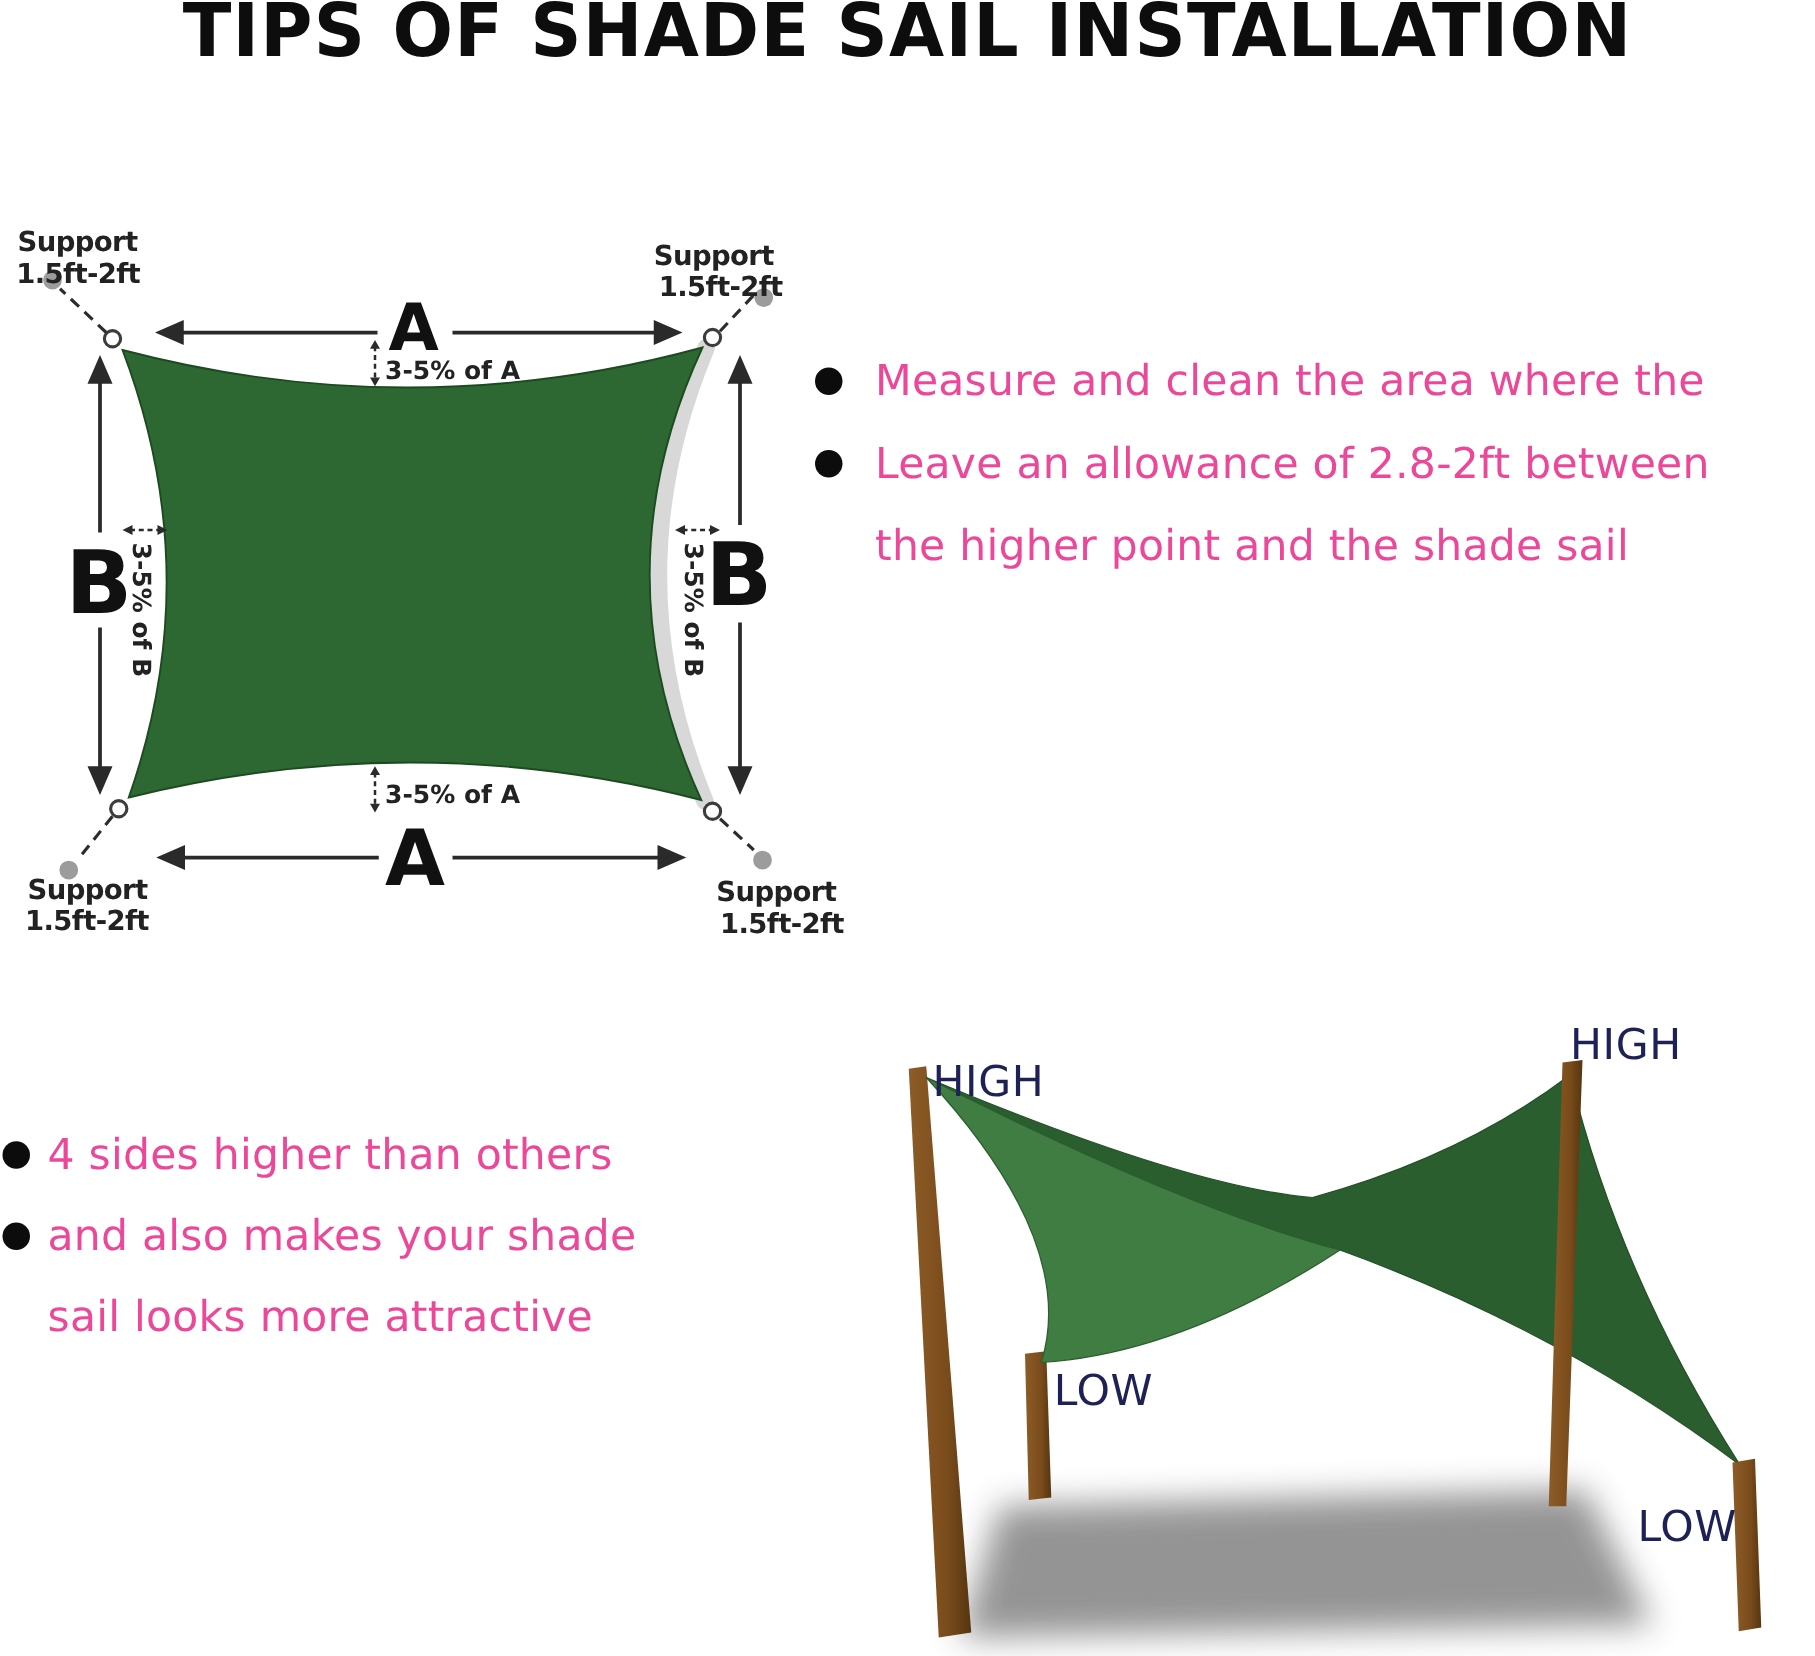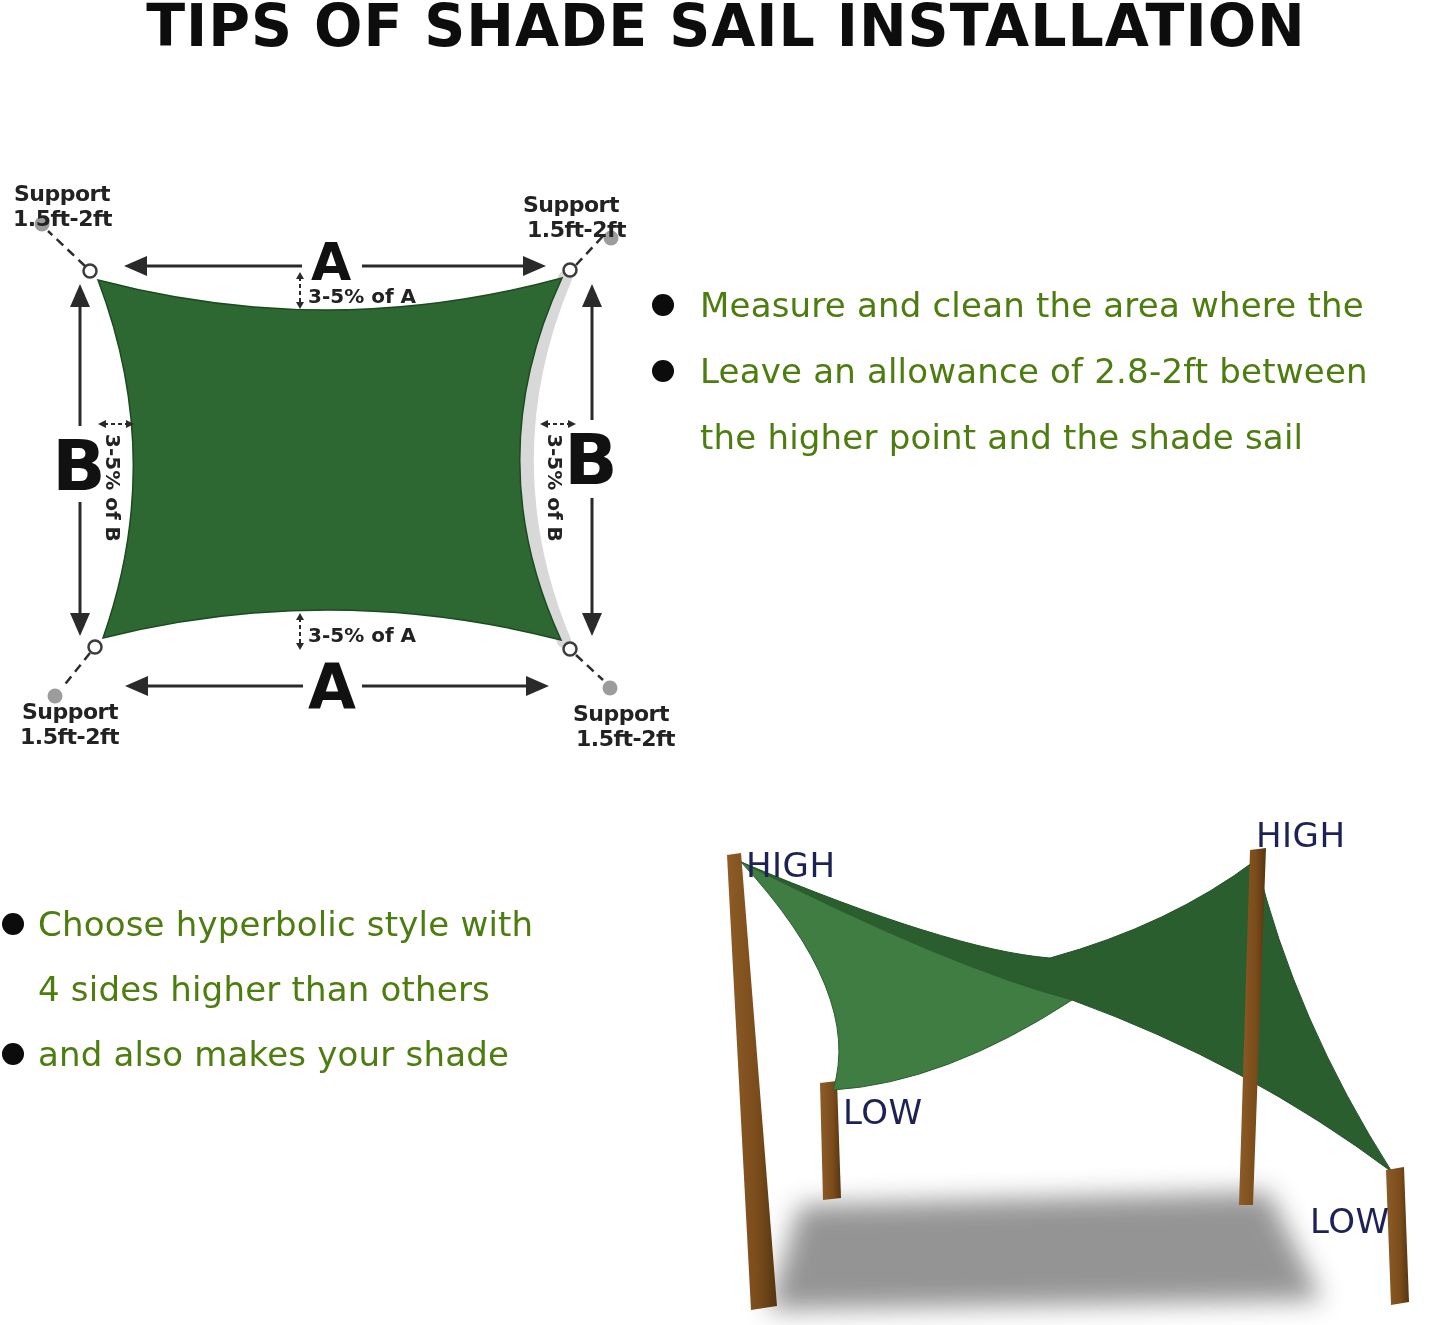--- a/index.html
+++ b/index.html
@@ -4,21 +4,21 @@
 <style>
   html,body{margin:0;padding:0;background:#ffffff;}
   body{width:1452px;height:1325px;position:relative;overflow:hidden;
        font-family:"DejaVu Sans","Liberation Sans",sans-serif;color:#111;}
   .abs{position:absolute;}
   
   .title{left:0;top:-8px;width:1452px;text-align:center;
          font-size:57px;font-weight:bold;letter-spacing:1px;color:#0d0d0d;
          white-space:nowrap;transform:scaleY(1.04);}
   
-  .bullets{font-size:34px;line-height:66px;color:#4d7c0f;letter-spacing:.2px;}
+  .bullets{font-size:34px;line-height:66px;color:#ec4899;letter-spacing:.2px;}
   .bullets .bullet{position:relative;padding-left:48px;}
   .bullets .dot{position:absolute;left:0;width:22px;height:22px;border-radius:50%;
                 background:#0c0c0c;top:22px;}
   .bullets .line{white-space:nowrap;}
   .col-right{left:652px;top:272px;width:800px;}
   .col-left{left:2px;top:892px;width:640px;}
   .col-left.bullets{line-height:65px;}
   .col-left .bullet{padding-left:36px;}
   .col-left .dot{top:21px;}
   svg{position:absolute;overflow:visible;}
@@ -115,26 +115,26 @@
   <div class="bullet">
     <span class="dot"></span>
     <div class="line">Leave an allowance of 2.8-2ft between</div>
     <div class="line">the higher point and the shade sail</div>
   </div>
 </div>
 
 <div class="abs bullets col-left">
   <div class="bullet">
     <span class="dot"></span>
-    <div class="line">Choose hyperbolic style with</div>
     <div class="line">4 sides higher than others</div>
   </div>
   <div class="bullet">
     <span class="dot"></span>
     <div class="line">and also makes your shade</div>
+    <div class="line">sail looks more attractive</div>
   </div>
 </div>
 
 <svg class="abs" style="left:680px;top:795px" width="772" height="530" viewBox="680 795 772 530">
   <defs>
     <linearGradient id="postgrad" x1="0" y1="0" x2="1" y2="0">
       <stop offset="0" stop-color="#8d5c27"></stop>
       <stop offset="0.62" stop-color="#7a4c1b"></stop>
       <stop offset="1" stop-color="#553510"></stop>
     </linearGradient>

